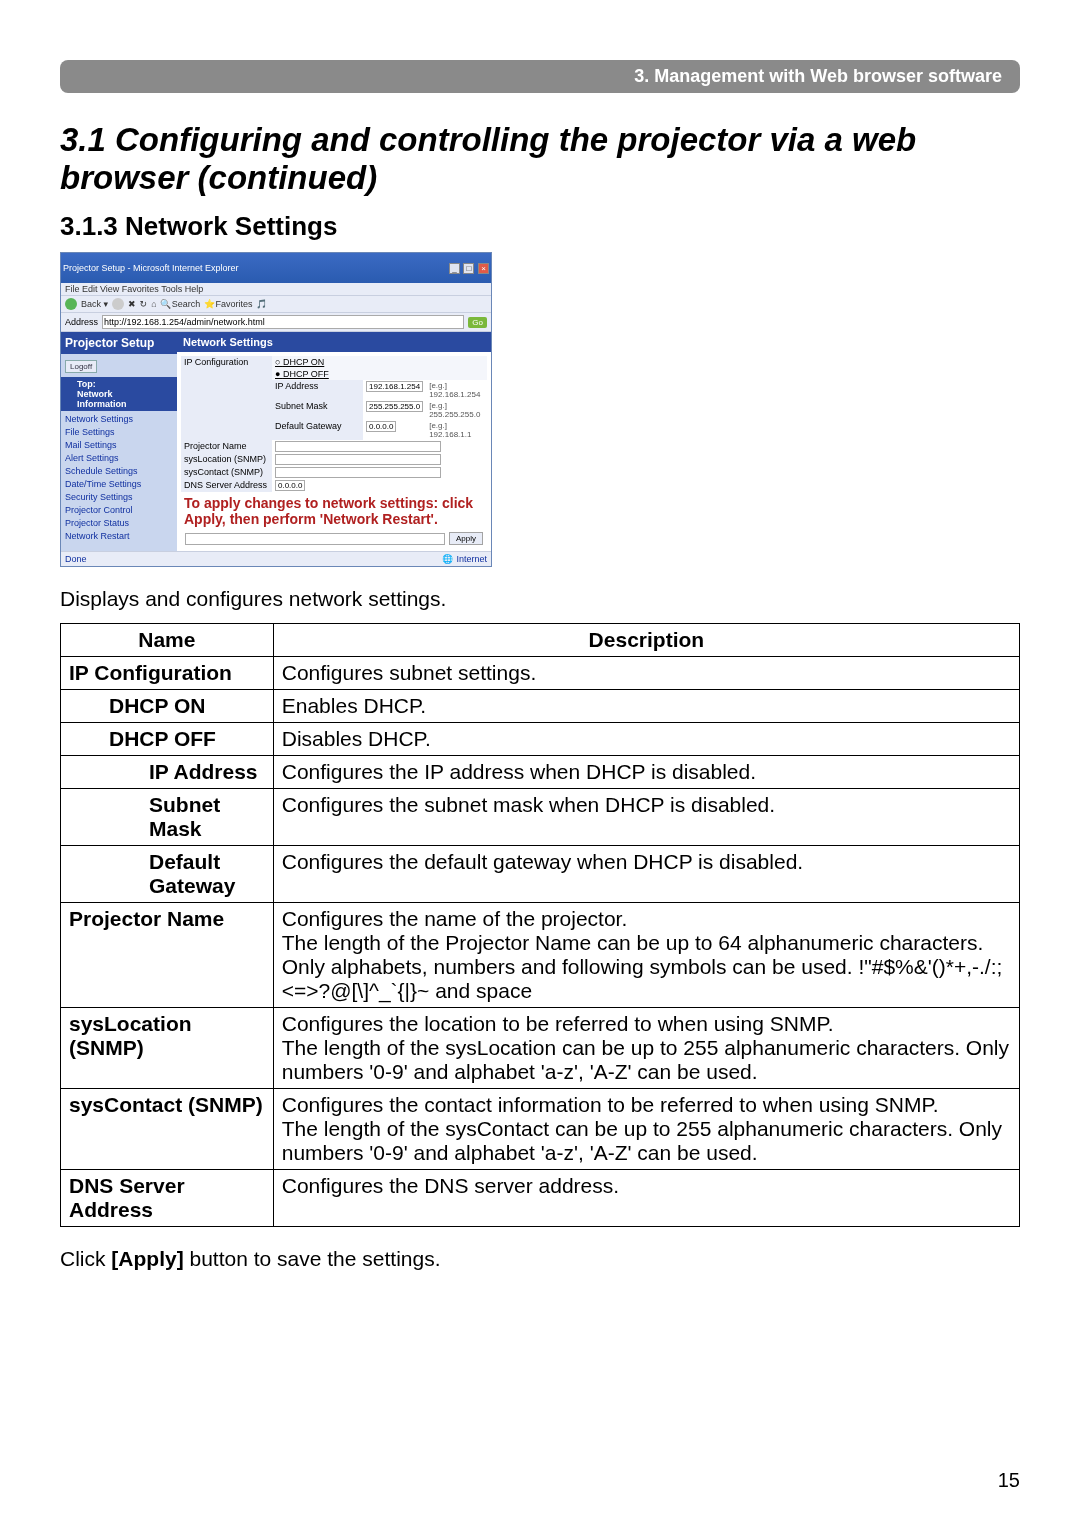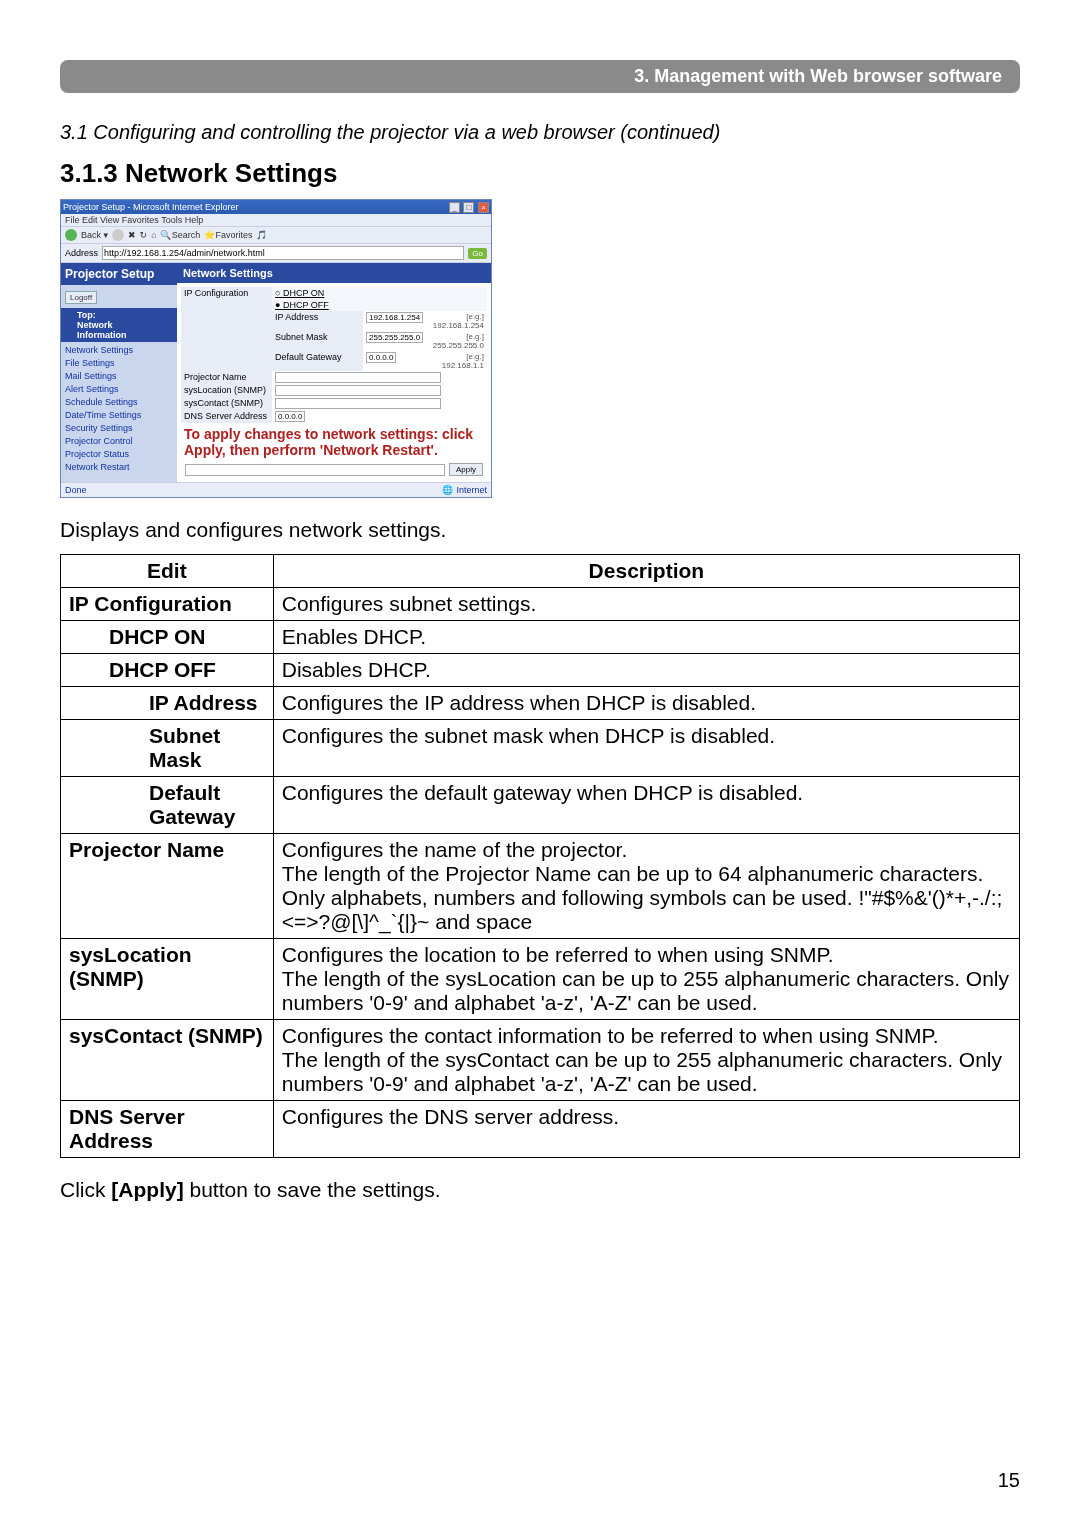--- a/index.html
+++ b/index.html
@@ -19,22 +19,22 @@
     background: #8a8a8a;
     border-radius: 8px;
     color: #fff;
     font-size: 18px;
     font-weight: bold;
     padding: 6px 18px;
     text-align: right;
     margin-bottom: 28px;
   }
   .section-title {
-    font-size: 20px;
-    font-weight: normal;
+    font-size: 33px;
+    font-weight: bold;
     font-style: italic;
     margin-bottom: 14px;
   }
   .subsection-title {
     font-size: 26px;
     font-weight: bold;
     color: #000;
     margin-bottom: 10px;
   }
 
@@ -42,21 +42,21 @@
   .ie-window {
     width: 430px;
     border: 1px solid #6a87b7;
     font-size: 9px;
     background: #fff;
     margin-bottom: 16px;
   }
   .ie-titlebar {
     background: linear-gradient(#3b6ac3, #2a5bb0);
     color: #fff;
-    height: 14px;
+    height: 30px;
     display: flex;
     align-items: center;
     justify-content: space-between;
     padding: 0 2px;
   }
   .ie-titlebar .buttons span {
     display: inline-block;
     width: 11px; height: 11px;
     background: #e0e4f0;
     margin-left: 1px;
@@ -158,21 +158,21 @@
     border-collapse:collapse;
     width:100%;
   }
   .settings-block td{
     padding:1px 3px;
     vertical-align:top;
   }
   .lblcol{background:#e8ecf7;width:85px;font-size:9px;}
   .radiocol{background:#f4f6fb;text-decoration:underline;}
   .valbox{background:#fff;border:1px solid #aaa;display:inline-block;padding:0 2px;font-size:8px;}
-  .eg{font-size:8px;color:#555;text-align:right;}
+  .eg{font-size:8px;color:#555;}
   .warn{color:#b02020;font-weight:bold;font-size:14px;padding:3px;}
   .apply-row{padding:2px 4px;display:flex;align-items:center;gap:4px;}
   .apply-row .bar{flex:1;border:1px solid #aaa;height:10px;background:#fff;}
   .apply-row .apply{background:#e8ecf7;border:1px solid #a3a3a3;font-size:8px;padding:1px 6px;}
   .ie-status{background:#e8ecf7;color:#1030a0;font-size:9px;padding:2px 4px;display:flex;justify-content:space-between;border-top:1px solid #c8cfe0;}
 
   .body-text {
     font-size: 21px;
     margin: 20px 0 12px 0;
   }
@@ -313,21 +313,21 @@
       <span>Done</span>
       <span>🌐 <span>Internet</span></span>
     </div>
   </div>
 
   <div class="body-text">Displays and configures network settings.</div>
 
   <table class="desc">
     <tbody>
         <tr>
-      <th colspan="3">Edit</th>
+      <th colspan="3">Name</th>
       <th>Description</th>
     </tr>
     <tr>
       <td colspan="3"><b>IP Configuration</b></td>
       <td>Configures subnet settings.</td>
     </tr>
     <tr>
       <td class="spacer-col"></td>
       <td colspan="2" class="no-left"><b>DHCP ON</b></td>
       <td>Enables DHCP.</td>

